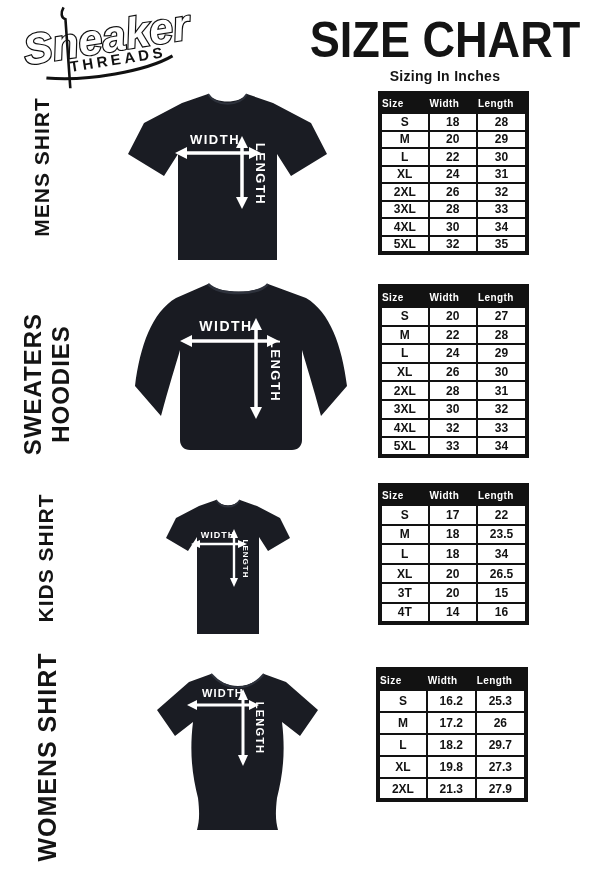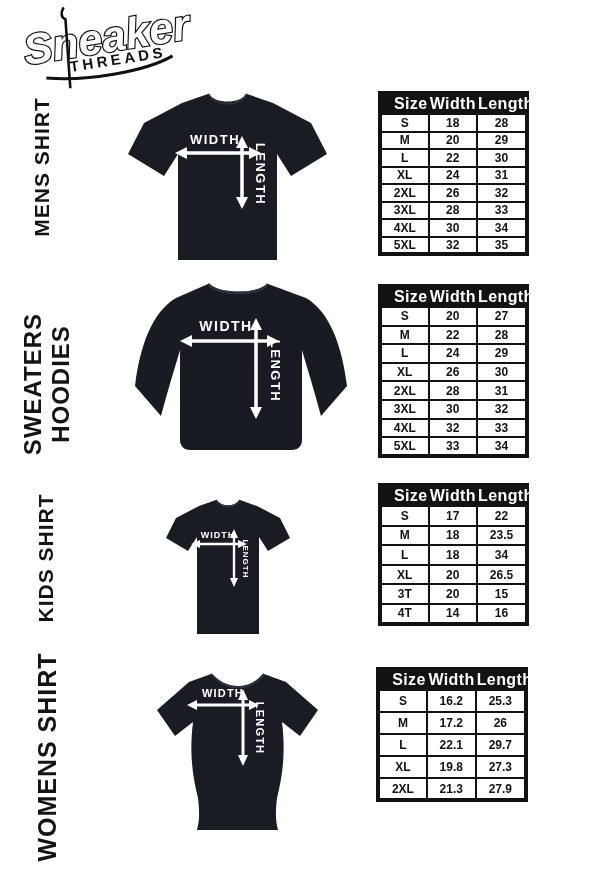--- a/index.html
+++ b/index.html
@@ -17,22 +17,22 @@
 
   .vlabel { position:absolute; display:flex; flex-direction:column; align-items:center;
             justify-content:center; transform:rotate(-90deg); font-weight:bold; color:#141414;
             line-height:1.16; letter-spacing:1px; white-space:nowrap; text-align:center;
             font-family:"Liberation Sans",sans-serif; }
 
   .garment { position:absolute; }
 
   .size-table { position:absolute; border-collapse:collapse; background:#fff;
                 border:4px solid #121212; table-layout:fixed; }
-  .size-table th { background:#121212; color:#ffffff; font-weight:bold; text-align:right;
-                   font-size:16px; letter-spacing:0.4px; padding:0; border:2px solid #121212; }
+  .size-table th { background:#121212; color:#ffffff; font-weight:bold; text-align:left;
+                   font-size:10px; letter-spacing:0.4px; padding:0; border:2px solid #121212; }
   .size-table td { border:2px solid #121212; font-weight:bold; color:#121212;
                    text-align:center; font-size:12px; padding:0; background:#fff; }
   .size-table col.c0 { width:33%; } .size-table col.c1 { width:33%; } .size-table col.c2 { width:34%; }
 
   .t0 { left:378px; top:91px;  width:151px; } .t0 th { height:20px; } .t0 td { height:17.5px; }
   .t1 { left:378px; top:284px; width:151px; } .t1 th { height:21px; } .t1 td { height:18.6px; }
   .t2 { left:378px; top:483px; width:151px; } .t2 th { height:20px; } .t2 td { height:19.6px; }
   .t3 { left:376px; top:667px; width:152px; } .t3 th { height:21px; } .t3 td { height:22px; }
 
   svg text { font-family:"Liberation Sans",sans-serif; }
@@ -44,20 +44,24 @@
 
   <svg class="logo" style="left:12px;top:0px;width:195px;height:90px" viewBox="0 0 195 90">
     <g transform="rotate(-9 95 45)">
       <path d="M30 68 C70 78 130 77 158 66" fill="none" stroke="#111" stroke-width="3"></path>
       <text x="12" y="52" font-family="'DejaVu Serif',serif" font-style="italic" font-weight="bold" font-size="43" fill="#ffffff" stroke="#111111" stroke-width="2.4" paint-order="stroke">Sneaker</text>
       <text x="55" y="66" font-weight="bold" font-size="15" letter-spacing="3.5" fill="#111111">THREADS</text>
       <path d="M58 1 C54 6 54 11 58 13 L52 82" fill="none" stroke="#111" stroke-width="2.6"></path>
     </g>
   </svg>
 
+  <div class="title-block">
+    <h1 class="title">SIZE CHART</h1>
+    <div class="subtitle">Sizing In Inches</div>
+  </div>
 
   <div class="vlabel" style="left:-28px;top:154px;width:140px;height:26px;font-size:21px">
     <span>MENS SHIRT</span>
   </div>
 
   <svg class="garment" style="left:115px;top:86px;width:225px;height:180px" viewBox="0 0 225 180">
     <path d="M93 8 C101 18 124 18 132 8 L158 17 L196 37 L212 68 L176 90 L162 68 L162 174 L63 174 L63 68 L49 90 L13 68 L29 37 L67 17 Z" fill="#1a1c23"></path>
     <path d="M93 8 C101 21 124 21 132 8" fill="none" stroke="#2e323c" stroke-width="2"></path>
     <g fill="#ffffff">
       <line x1="70" y1="67" x2="136" y2="67" stroke="#ffffff" stroke-width="3.5"></line>
@@ -317,21 +321,21 @@
           <td>16.2</td>
           <td>25.3</td>
         </tr>
         <tr>
           <td>M</td>
           <td>17.2</td>
           <td>26</td>
         </tr>
         <tr>
           <td>L</td>
-          <td>22.1</td>
+          <td>18.2</td>
           <td>29.7</td>
         </tr>
         <tr>
           <td>XL</td>
           <td>19.8</td>
           <td>27.3</td>
         </tr>
         <tr>
           <td>2XL</td>
           <td>21.3</td>

